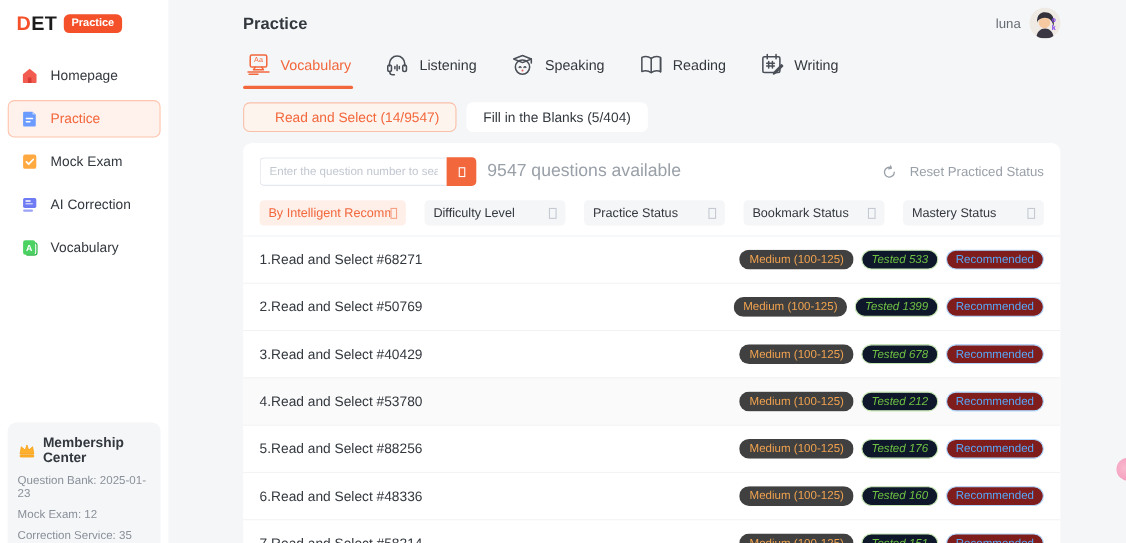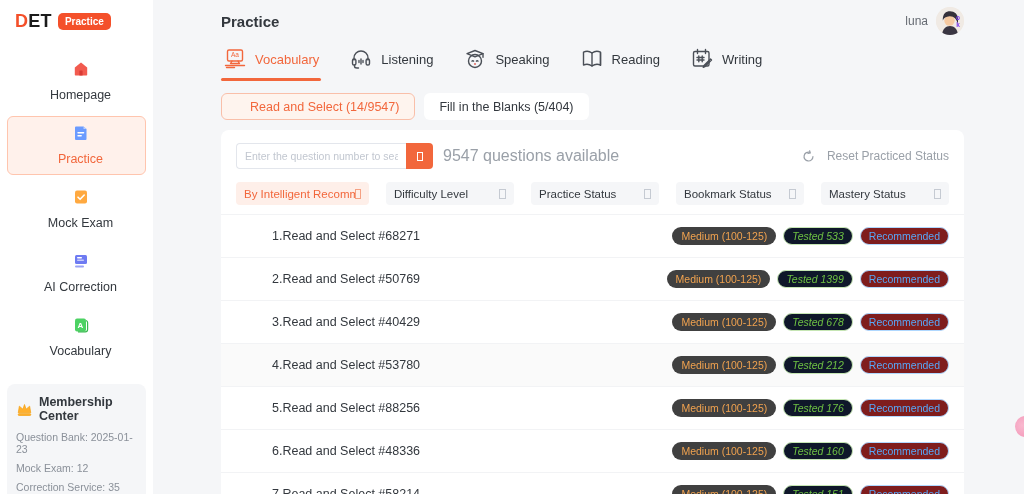--- a/index.html
+++ b/index.html
@@ -6,21 +6,21 @@
   html,body { width:1024px; height:494px; overflow:hidden; }
   body { background:#F5F6F8; font-family:"Liberation Sans", sans-serif; color:#333; position:relative; }
 
   
   .sidebar { position:absolute; left:0; top:0; width:153px; height:494px; background:#fff; z-index:2; }
   .logo { display:flex; align-items:center; gap:6px; padding:11px 0 10px 15px; }
   .logo-text { font-size:18px; font-weight:800; color:#1b1b1b; letter-spacing:.3px; }
   .logo-text .d { color:#F4502A; }
   .logo-badge { background:#F4502A; color:#fff; font-size:10px; font-weight:700; padding:3px 7px; border-radius:5px; }
   .nav { margin-top:10px; }
-  .nav-item { display:flex; align-items:center; gap:11px; margin:5px 7px; padding:8px 3px 8px 11px; border-radius:6px; font-size:12.5px; color:#33383e; border:1px solid transparent; cursor:pointer;flex-direction:column; }
+  .nav-item { display:flex; align-items:center; gap:11px; margin:5px 7px; padding:8px 3px 8px 11px; border-radius:6px; font-size:12.5px; color:#33383e; border:1px solid transparent; cursor:pointer; }
   .nav-item.active { background:#FFF1EB; border-color:#FFC5AE; color:#F2673C; }
   .nav-ico { width:16px; height:16px; flex:0 0 16px; display:inline-flex; }
 
   
   .member-card { position:absolute; left:7px; width:139px; top:384px; height:130px; background:#F5F6F8; border-radius:8px; padding:11px 9px 0 9px; }
   .member-title { display:flex; align-items:center; gap:6px; font-size:12.5px; font-weight:600; color:#33383e; margin-bottom:8px; }
   .member-line { font-size:10.5px; color:#8a9099; margin-bottom:7px; }
 
   
   .main { position:absolute; left:153px; top:0; right:0; height:494px; }
@@ -59,21 +59,21 @@
   
   .filters { display:flex; justify-content:space-between; margin:13px 15px 0; }
   .filter { width:128px; height:23px; background:#F5F6F8; border-radius:4px; display:flex; align-items:center; justify-content:space-between; padding:0 8px; font-size:11.5px; color:#33383e; cursor:pointer; }
   .filter.active { width:133px; background:#FEEFE9; color:#F2673C; }
   .filter.active .tofu { border-color:#F5A183; }
 
   
   .rows { margin-top:9px; }
   .row { height:43px; display:flex; align-items:center; padding:0 15px; border-top:1px solid #F2F3F5; cursor:pointer; }
   .row.highlight { background:#FAFAFA; }
-  .row-title { font-size:12.5px; color:#33383e;margin-left:36px; }
+  .row-title { font-size:12.5px; color:#33383e; }
   .badges { margin-left:auto; display:flex; gap:7px; }
   .badge { font-size:10.5px; height:18px; line-height:16px; padding:0 8px; border-radius:9px; border:1px solid transparent; white-space:nowrap; }
   .badge.warn { background:#404040; color:#F0A24F; }
   .badge.success { background:#0f172a; border-color:#C6E6B4; color:#6EC143;font-style:italic; }
   .badge.info { background:#7f1d1d; border-color:#B0D8FF; color:#57A7F7; }
 
   .float-bubble { position:absolute; left:1015px; top:416px; width:21px; height:21px; border-radius:50%; background:radial-gradient(circle at 35% 45%, #F9B9CF, #F291B4); z-index:3; }
 </style>
 </head>
 <body>

